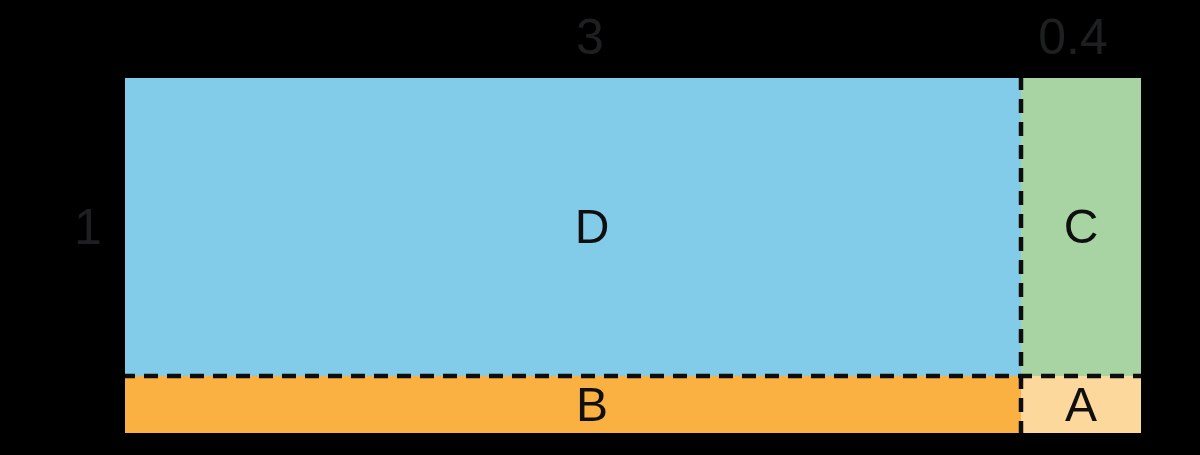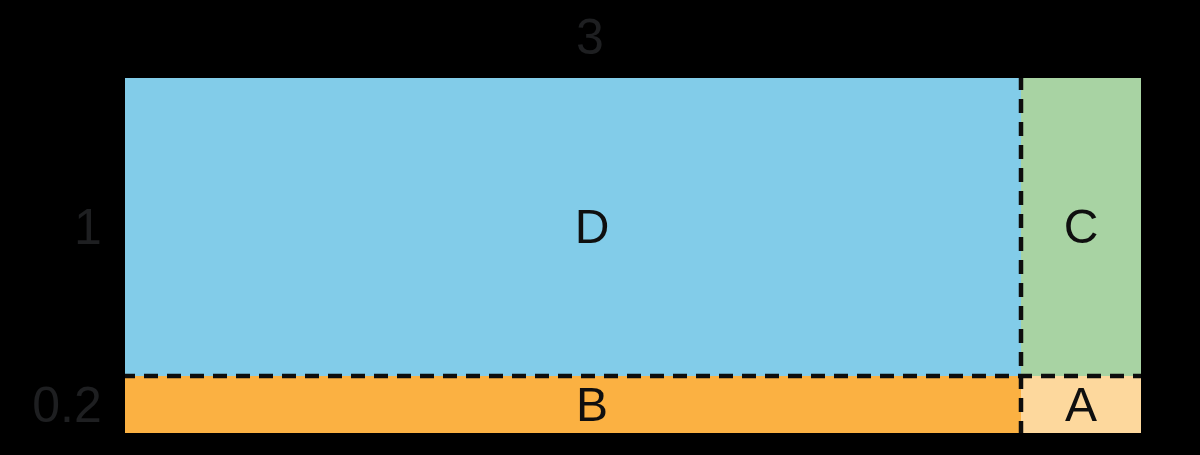--- a/index.html
+++ b/index.html
@@ -54,24 +54,24 @@
   .label-left-1  { left: 88px;   top: 227px; }
   .label-left-02 { left: 67px;   top: 405px; }
 </style>
 </head>
 <body>
 
 <div class="stage" style="background-color: rgb(0, 0, 0);">
 
   <div class="outer-label label-top-3" style="color: rgb(30, 31, 33);">3</div>
 
+  <div class="outer-label label-top-04" style="color: rgb(30, 31, 33);">0.4</div>
 
   <div class="outer-label label-left-1" style="color: rgb(30, 31, 33);">1</div>
 
-  <div class="outer-label label-left-02" style="color: rgb(30, 31, 33);">0.2</div>
 
   <div class="rect">
 
     <div class="cell cell-d" style="background-color: rgb(130, 204, 233);">
       <span class="region-letter" style="color: rgb(15, 15, 15);">D</span>
     </div>
 
     <div class="cell cell-c" style="background-color: rgb(168, 211, 163);">
       <span class="region-letter" style="color: rgb(15, 15, 15);">C</span>
     </div>

